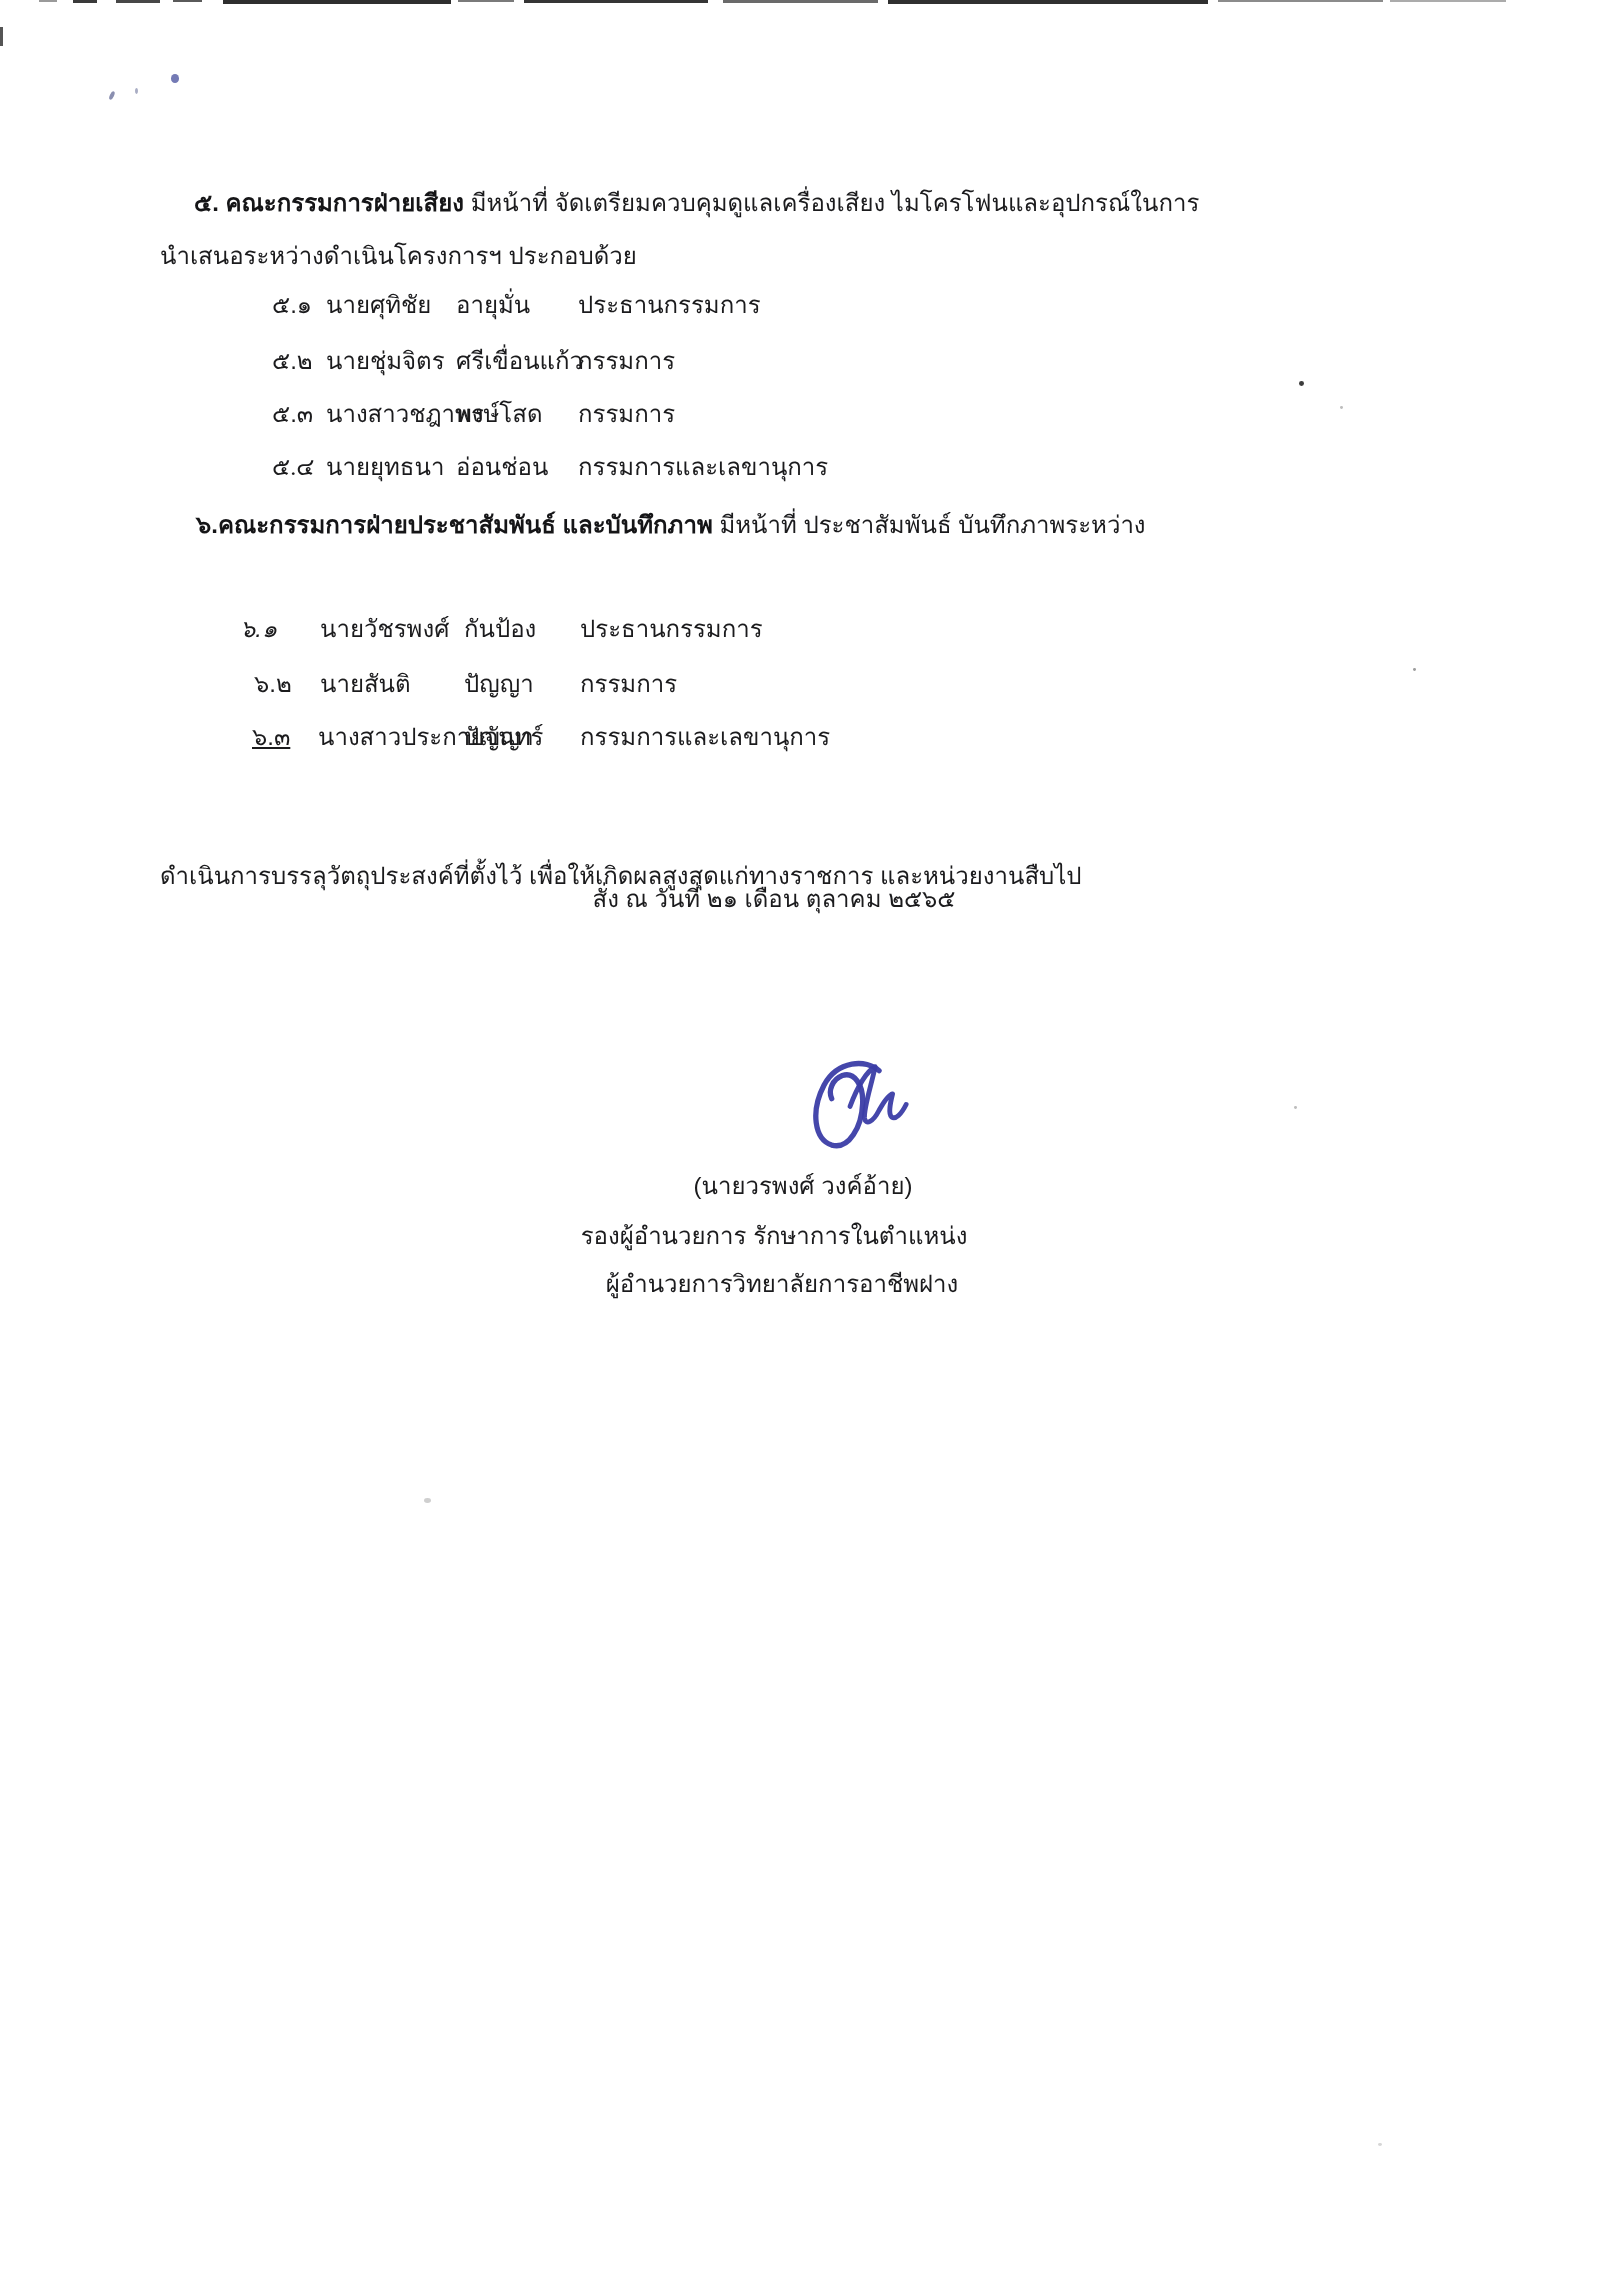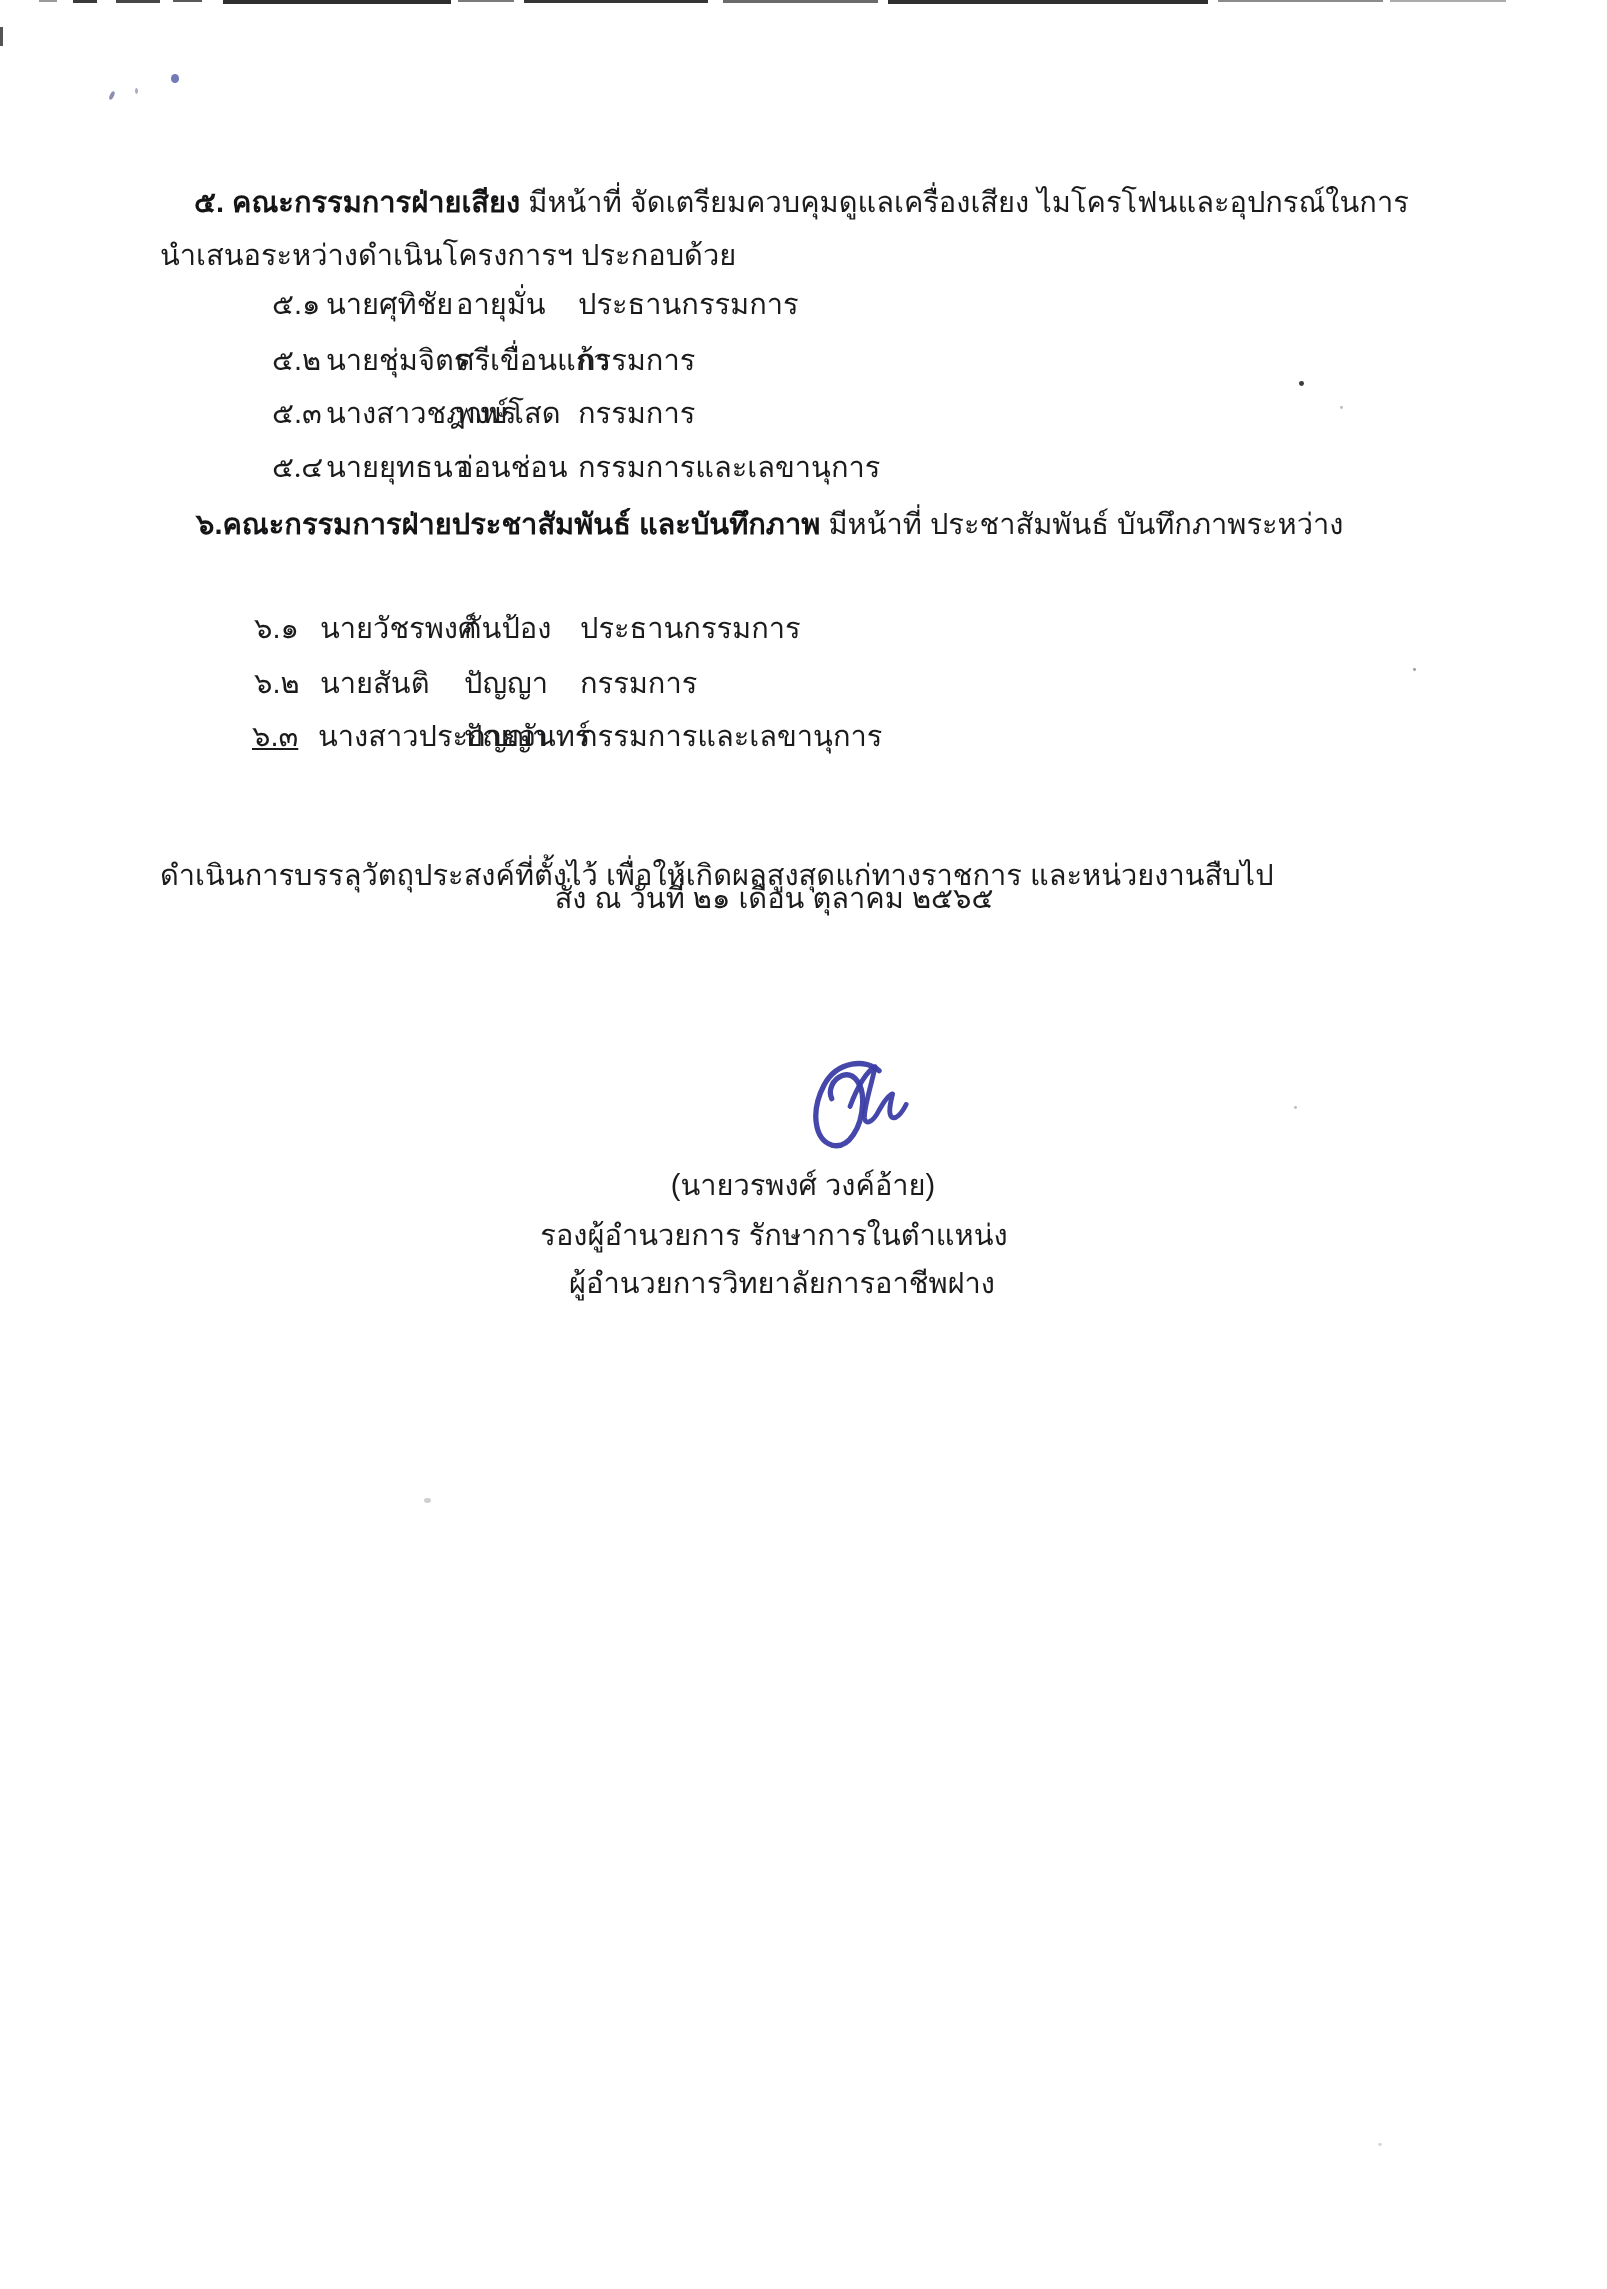--- a/index.html
+++ b/index.html
@@ -6,21 +6,21 @@
   body{
     width:1608px;height:2289px;
     background:#ffffff;
     font-family:"Liberation Sans","DejaVu Sans",sans-serif;
     color:#1b1b1d;
     position:relative;
     overflow:hidden;
   }
   .doc{
     position:absolute;inset:0;
-    font-size:29px;
+    font-size:24px;
     line-height:45px;
   }
   .line{position:absolute;white-space:nowrap;}
   .bold{font-weight:700;color:#151517;}
   .row{position:absolute;left:0;width:100%;height:45px;}
   .c-no{position:absolute;left:272px;white-space:nowrap;}
   .c-name{position:absolute;left:326px;white-space:nowrap;}
   .c-sur{position:absolute;left:456px;white-space:nowrap;}
   .c-pos{position:absolute;left:578px;white-space:nowrap;}
   .centered{position:absolute;transform:translateX(-50%);white-space:nowrap;}
@@ -89,21 +89,21 @@
     <span class="c-name">นายยุทธนา</span>
     <span class="c-sur">อ่อนช่อน</span>
     <span class="c-pos">กรรมการและเลขานุการ</span>
   </div>
 
   <div class="line" style="left:196px;top:502px;">
     <span class="bold">๖.คณะกรรมการฝ่ายประชาสัมพันธ์ และบันทึกภาพ</span><span>  มีหน้าที่ ประชาสัมพันธ์ บันทึกภาพระหว่าง</span>
   </div>
 
   <div class="row" style="top:606px;">
-    <span class="c-no" style="left:254px;">๖.๑</span>
+    <span class="c-no" style="left:240px;font-style:italic;">๖.๑</span>
     <span class="c-name" style="left:320px;">นายวัชรพงศ์</span>
     <span class="c-sur" style="left:464px;">กันป้อง</span>
     <span class="c-pos" style="left:580px;">ประธานกรรมการ</span>
   </div>
   <div class="row" style="top:661px;">
     <span class="c-no" style="left:254px;">๖.๒</span>
     <span class="c-name" style="left:320px;">นายสันติ</span>
     <span class="c-sur" style="left:464px;">ปัญญา</span>
     <span class="c-pos" style="left:580px;">กรรมการ</span>
   </div>

